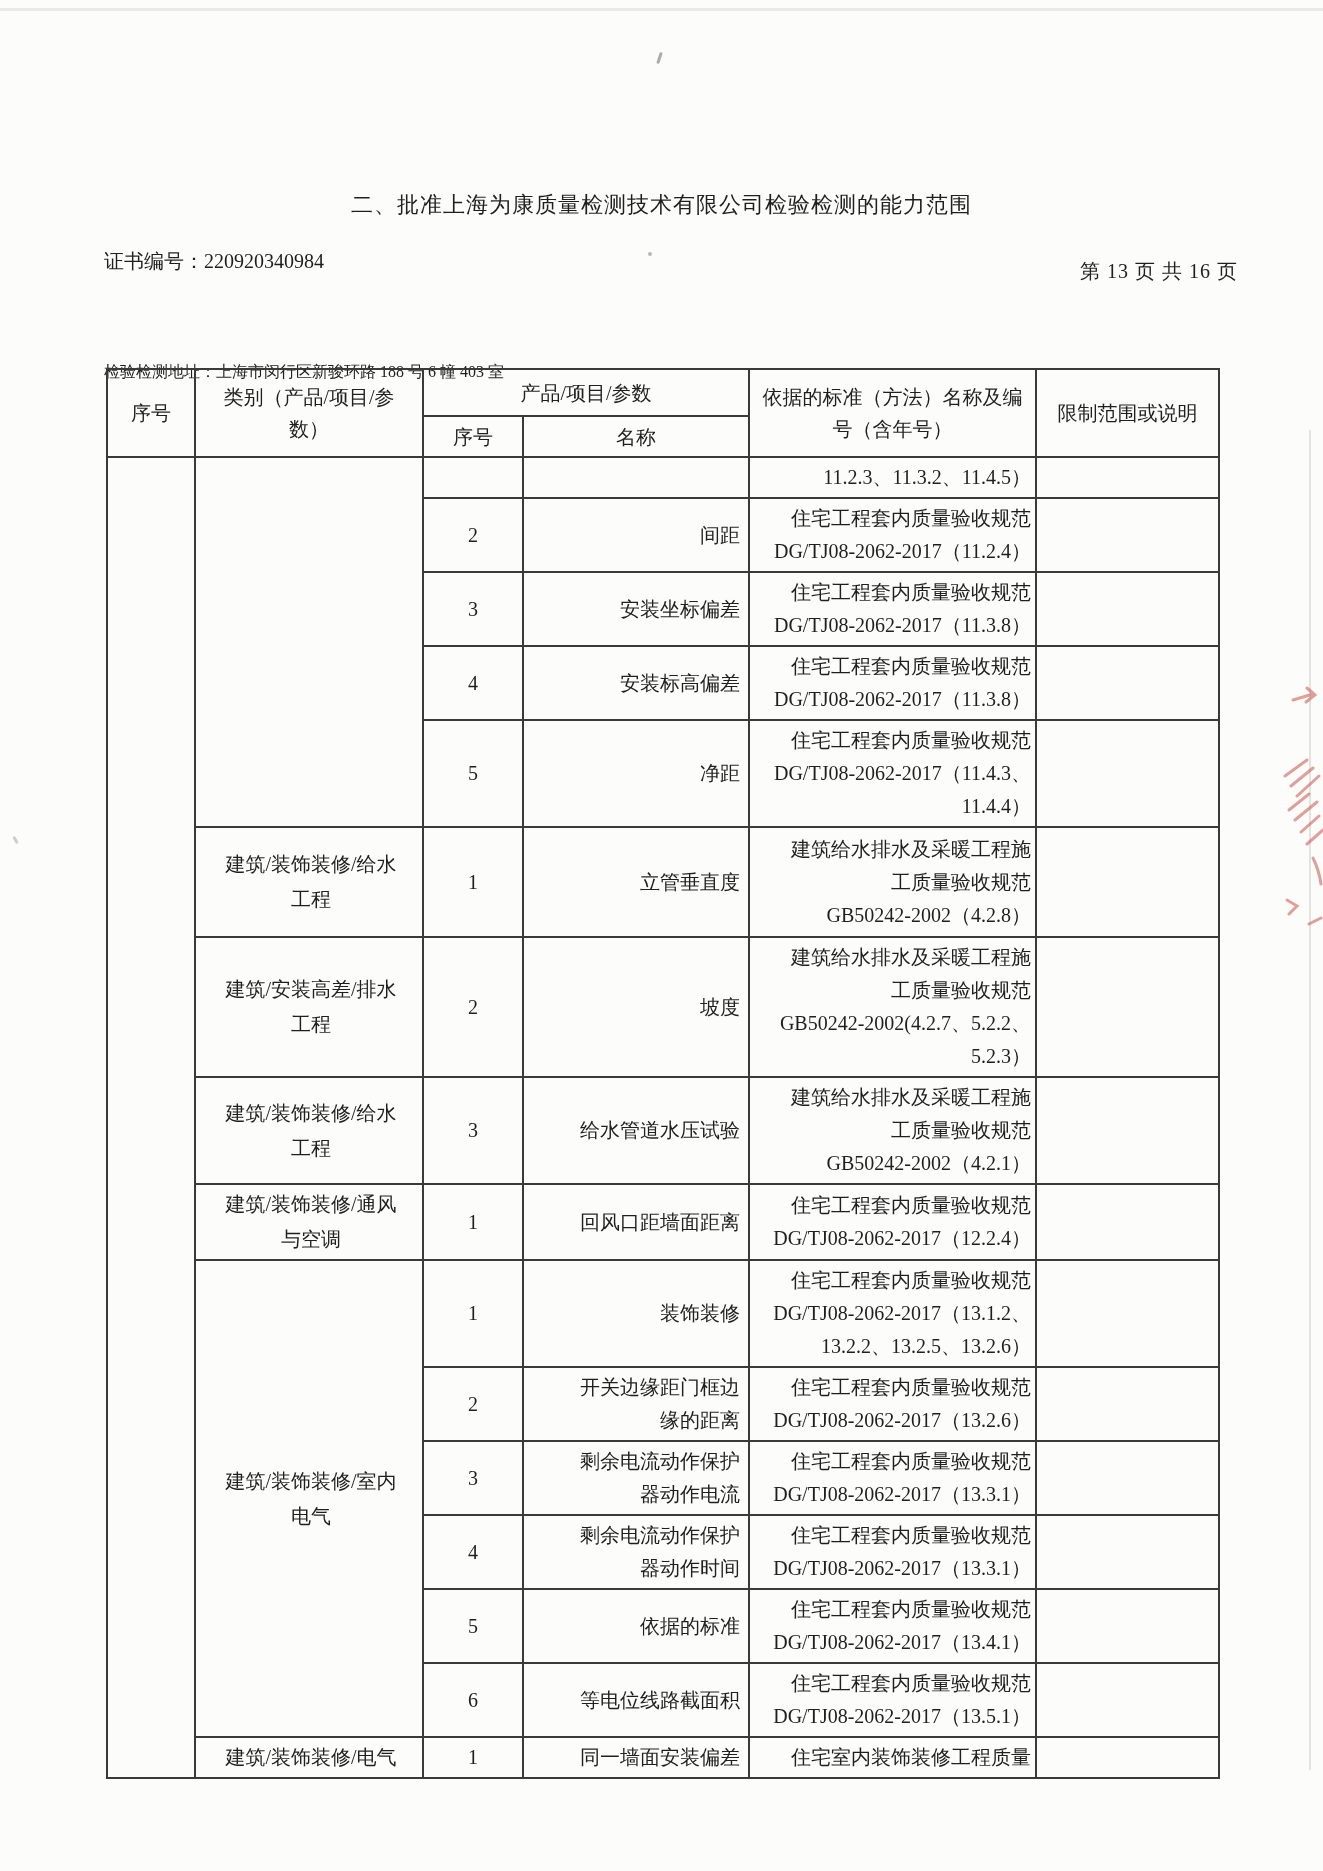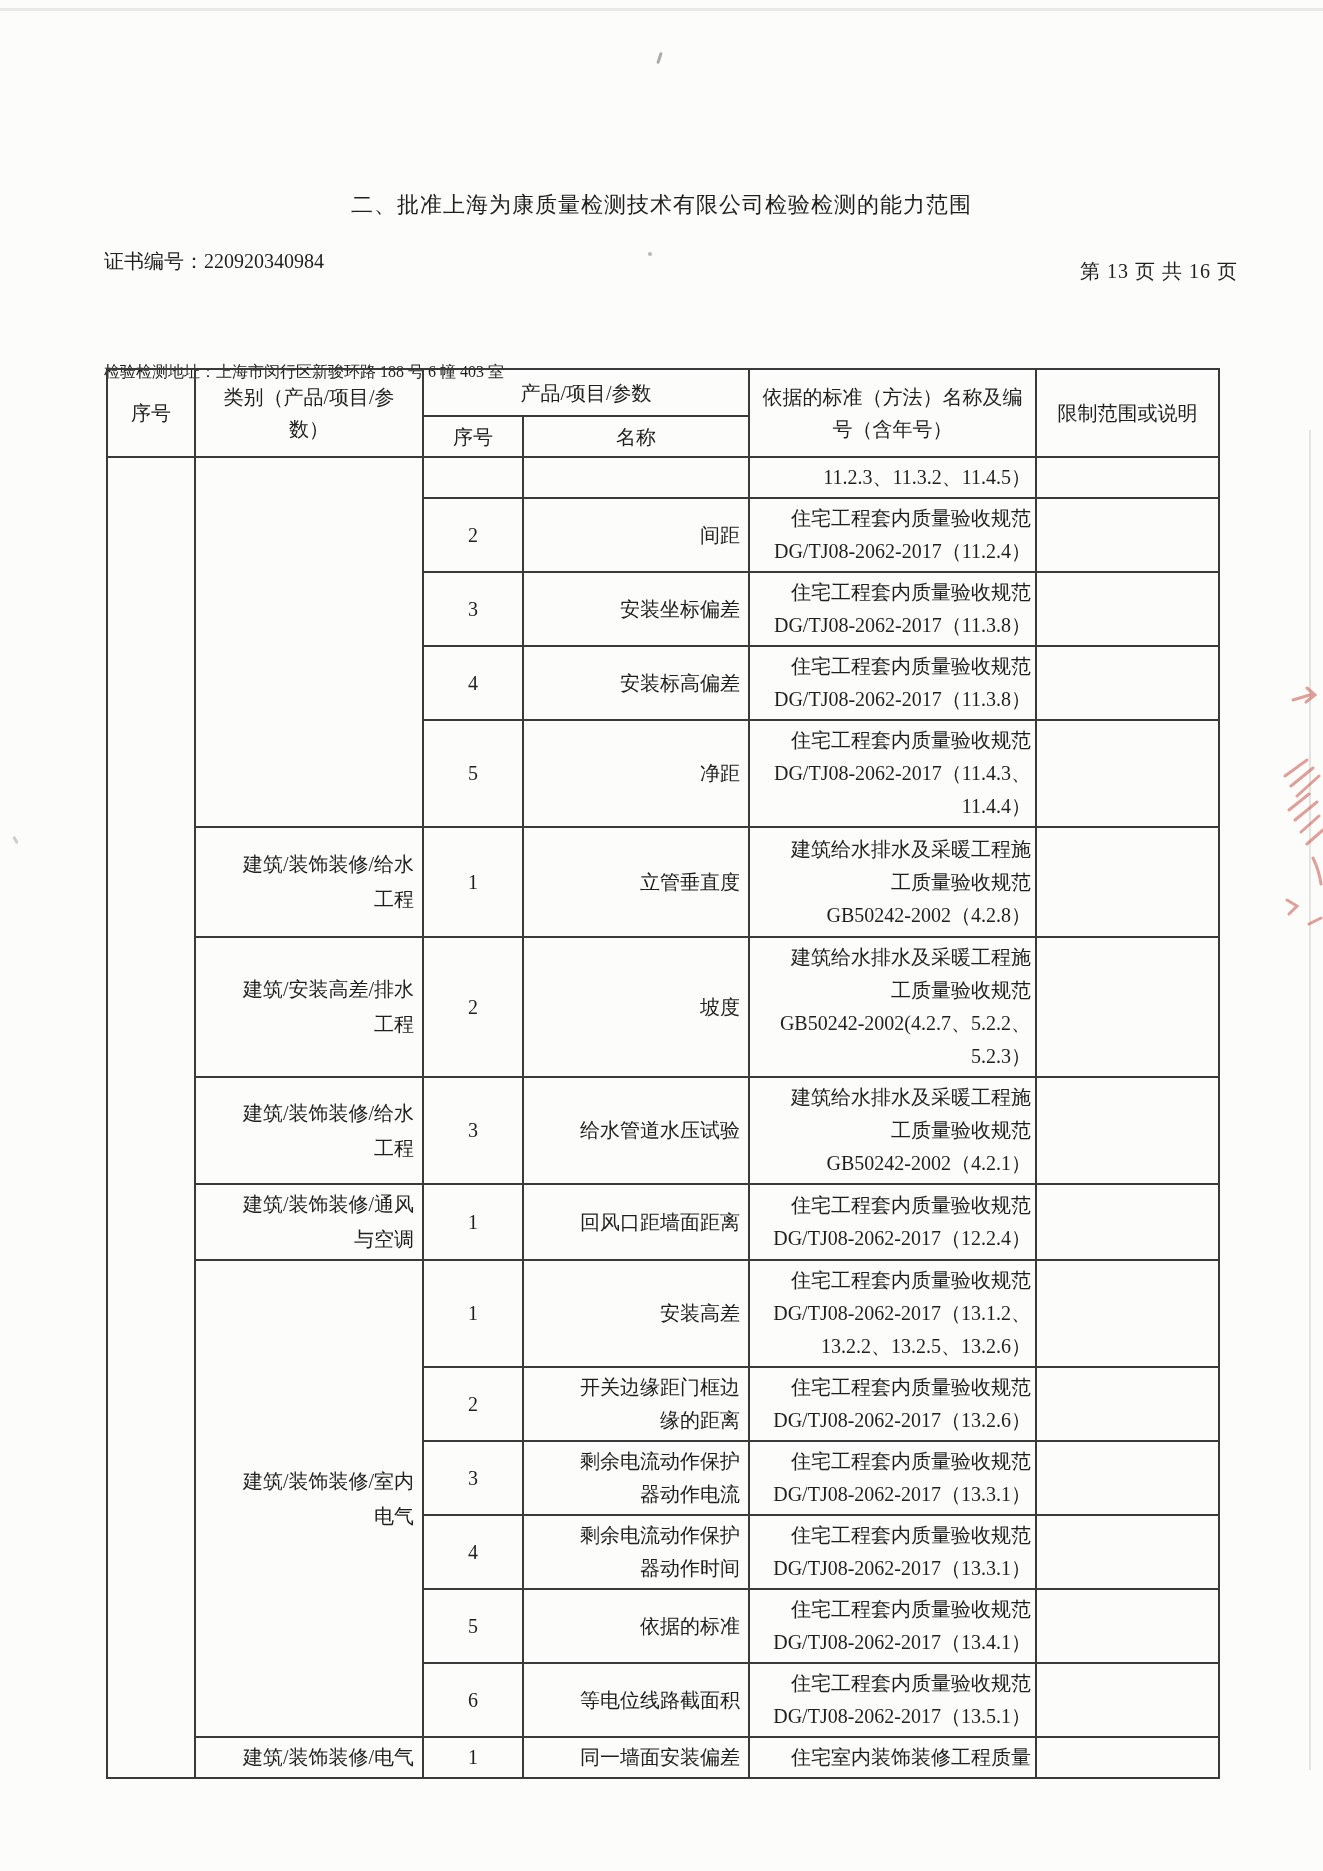--- a/index.html
+++ b/index.html
@@ -19,21 +19,21 @@
   .meta-address{position:absolute;top:318px;left:104px;font-size:16px;margin-top:44px;}
   table.cap{
     position:absolute;left:106px;top:368px;
     border-collapse:collapse;table-layout:fixed;width:1112px;
   }
   table.cap td,table.cap th{
     border:2px solid #3a3a3a;font-weight:normal;font-size:20px;
     vertical-align:middle;overflow:hidden;
   }
   .c-center{text-align:center;}
-  .cell-cat{text-align:right;padding:2px 8px 2px 12px;line-height:35px;white-space:pre-line;}
+  .cell-cat{text-align:center;padding:2px 8px 2px 12px;line-height:35px;white-space:pre-line;}
   .cell-name{text-align:right;padding:2px 8px 2px 14px;line-height:33px;white-space:pre-line;}
   .cell-std{text-align:right;padding:3px 4px 3px 12px;line-height:33px;white-space:pre-line;}
   .hdr{text-align:center;line-height:32px;white-space:pre-line;}
   .seal-wrap{position:absolute;right:0;top:648px;width:50px;height:290px;pointer-events:none;}
   .artifact{position:absolute;background:#8a8a8a;border-radius:2px;}
   .a1{left:658px;top:52px;width:3px;height:12px;transform:rotate(18deg);opacity:.7;}
   .a2{left:648px;top:252px;width:4px;height:4px;border-radius:50%;opacity:.6;}
   .a3{left:14px;top:836px;width:3px;height:8px;transform:rotate(-30deg);opacity:.4;}
 </style>
 </head>
@@ -149,21 +149,21 @@
       <td class="c-center">1</td>
       <td class="cell-name">回风口距墙面距离</td>
       <td class="cell-std">住宅工程套内质量验收规范
 DG/TJ08-2062-2017（12.2.4）</td>
       <td></td>
     </tr>
     <tr style="height:106px">
       <td class="cell-cat" rowspan="6">建筑/装饰装修/室内
 电气</td>
       <td class="c-center">1</td>
-      <td class="cell-name">安装高差</td>
+      <td class="cell-name">装饰装修</td>
       <td class="cell-std">住宅工程套内质量验收规范
 DG/TJ08-2062-2017（13.1.2、
 13.2.2、13.2.5、13.2.6）</td>
       <td></td>
     </tr>
     <tr style="height:70px">
       <td class="c-center">2</td>
       <td class="cell-name">开关边缘距门框边
 缘的距离</td>
       <td class="cell-std">住宅工程套内质量验收规范

